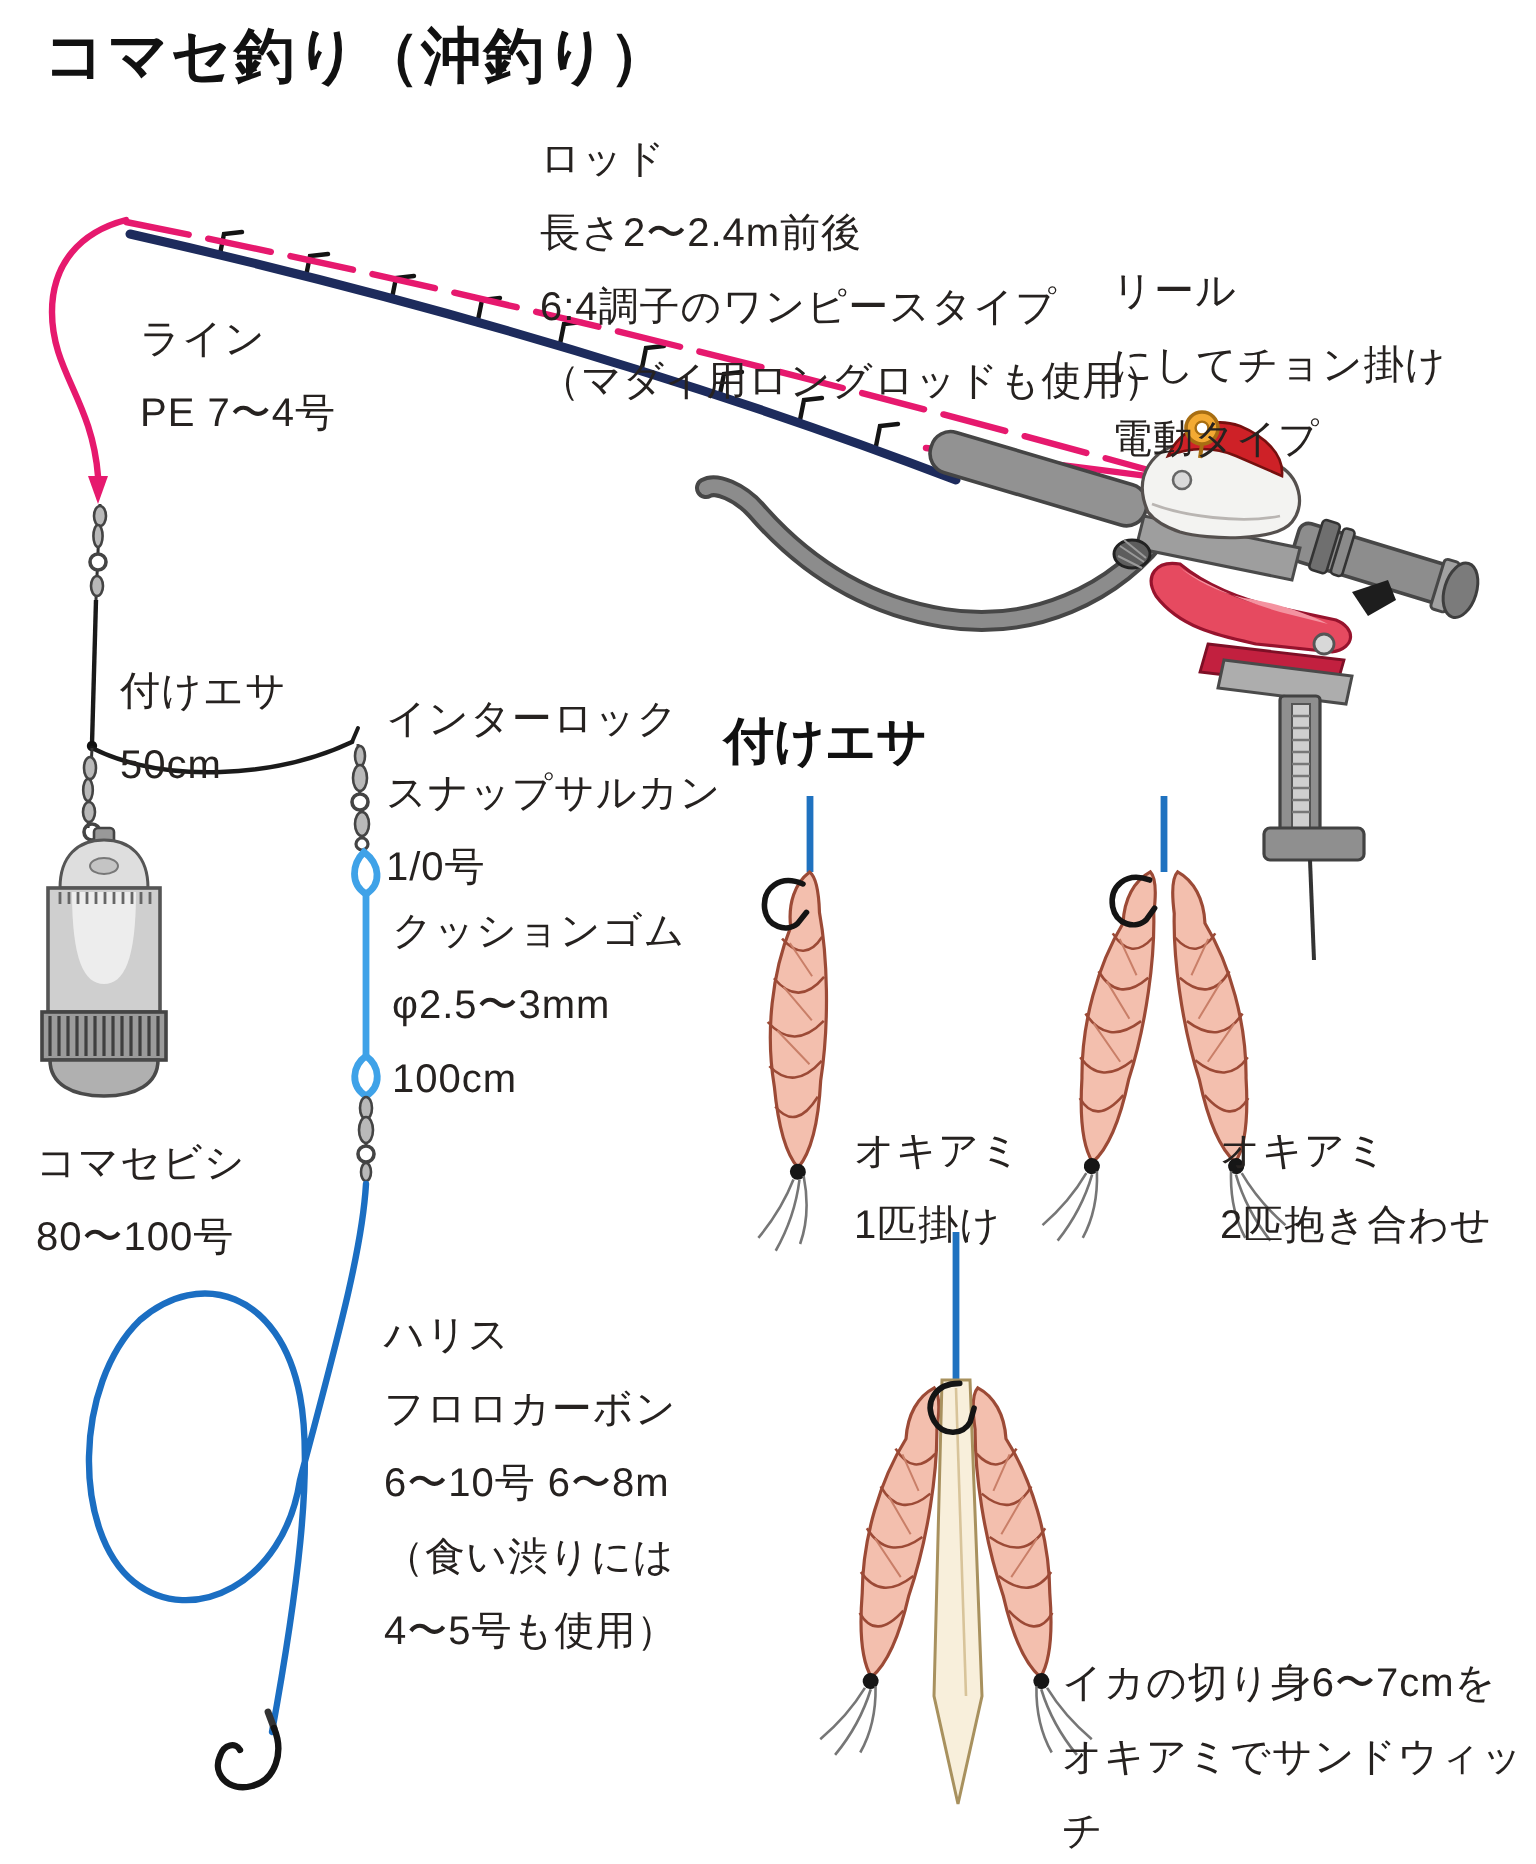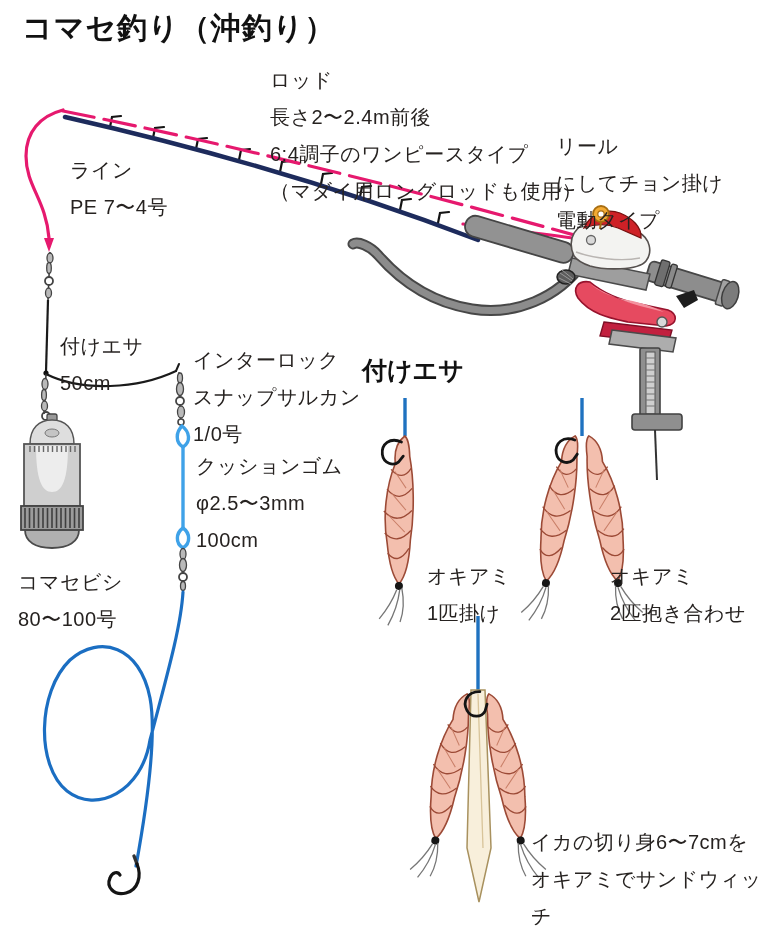--- a/index.html
+++ b/index.html
@@ -207,20 +207,25 @@
   <div class="label" style="left:60px;top:328px">付けエサ
 50cm</div>
   <div class="label" style="left:193px;top:342px">インターロック
 スナップサルカン
 1/0号</div>
   <div class="label" style="left:196px;top:448px">クッションゴム
 φ2.5〜3mm
 100cm</div>
   <div class="label" style="left:18px;top:564px">コマセビシ
 80〜100号</div>
+  <div class="label" style="left:192px;top:650px">ハリス
+フロロカーボン
+6〜10号 6〜8m
+（食い渋りには
+4〜5号も使用）</div>
 
   <div class="heading" style="left:362px;top:354px">付けエサ</div>
   <div class="label" style="left:427px;top:558px">オキアミ
 1匹掛け</div>
   <div class="label" style="left:610px;top:558px">オキアミ
 2匹抱き合わせ</div>
   <div class="label" style="left:531px;top:824px">イカの切り身6〜7cmを
 オキアミでサンドウィッチ
 にしてチョン掛け</div>
 </div>

